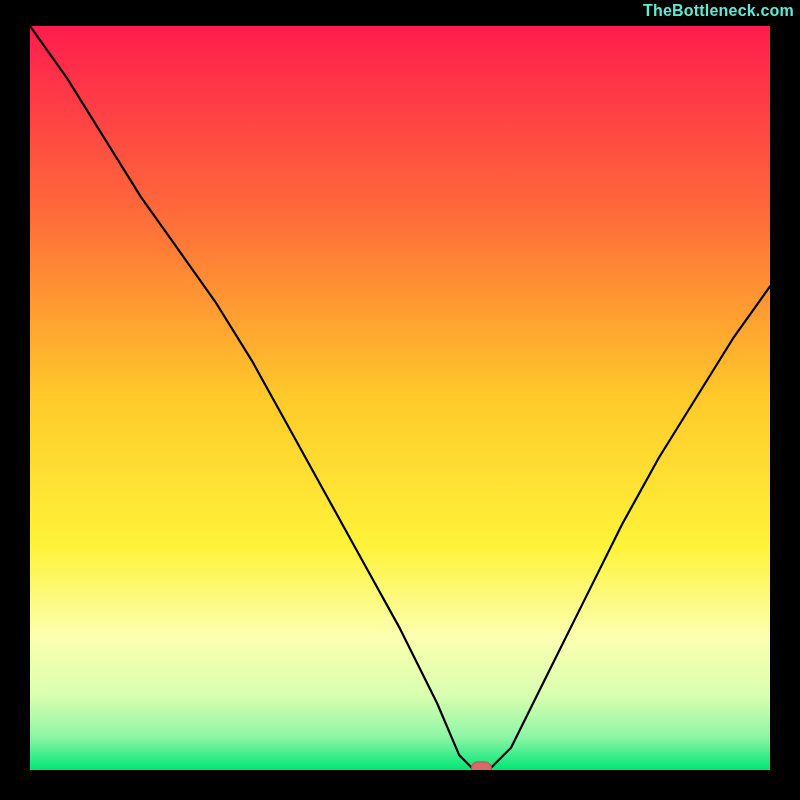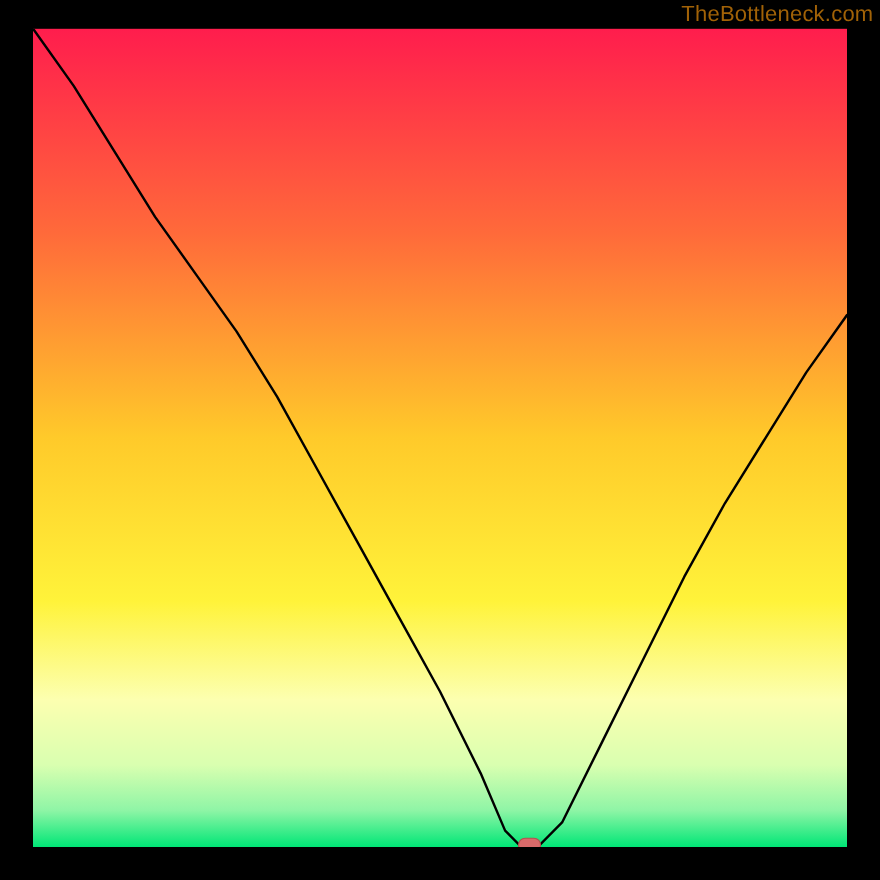--- a/index.html
+++ b/index.html
@@ -13,23 +13,23 @@
   }
   .frame {
     position: relative;
     width: 800px;
     height: 800px;
   }
   .attribution {
     position: absolute;
     top: 2px;
     right: 6px;
-    color: #a16207;
-    font-size: 20px;
-    font-weight: 400;
+    color: #5eead4;
+    font-size: 16px;
+    font-weight: 700;
     letter-spacing: 0.2px;
   }
   .plot-area {
     position: absolute;
     left: 30px;
     top: 26px;
     width: 740px;
     height: 744px;
     
   }

